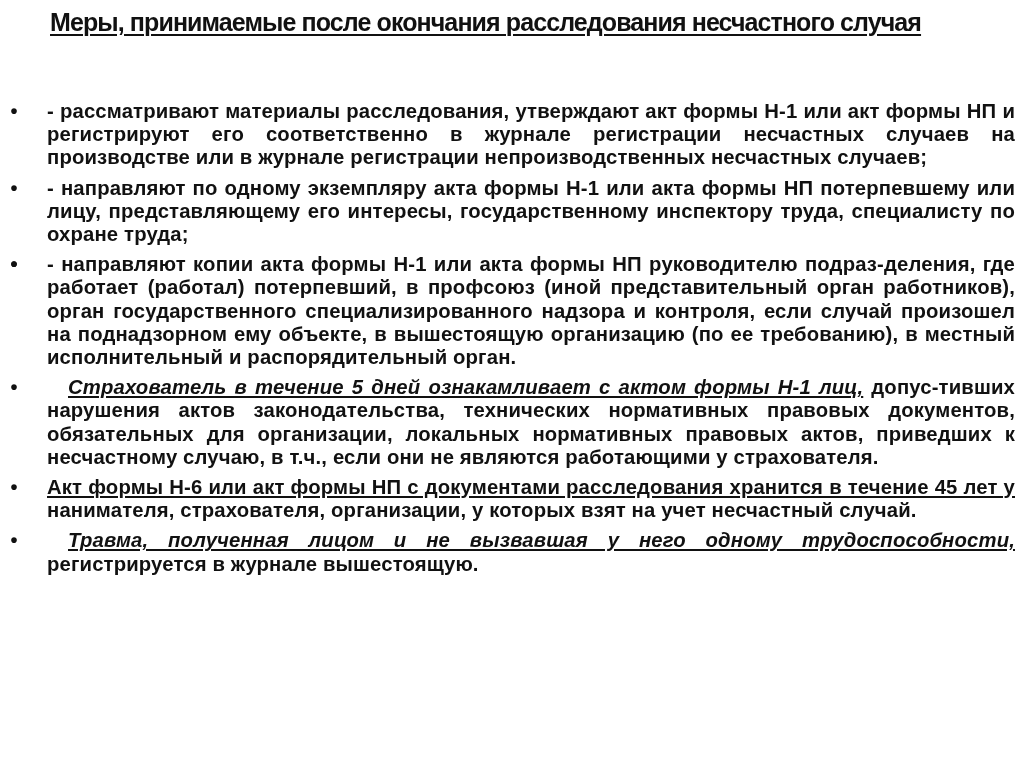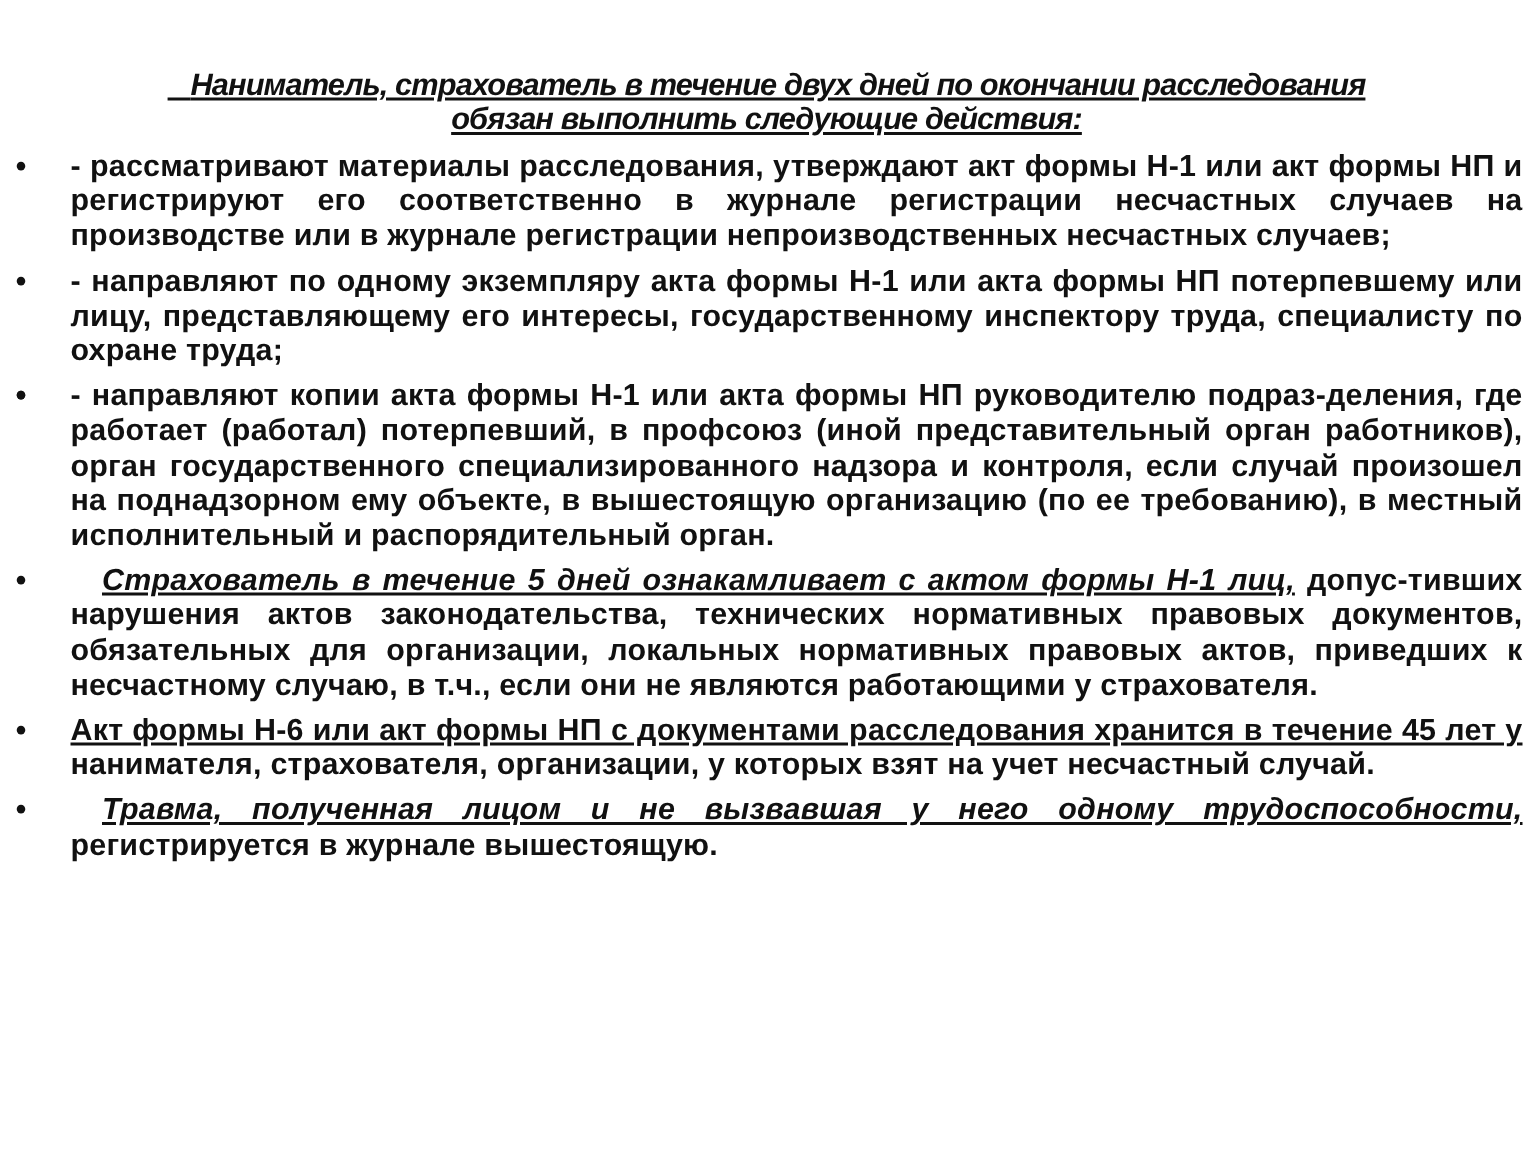--- a/index.html
+++ b/index.html
@@ -99,25 +99,22 @@
       text-decoration-thickness: 2px;
       text-underline-offset: 2px;
       margin-left: 21px;
     }
   </style>
 </head>
 <body>
 
 <div class="slide">
 
+  <h1 class="title">Меры, принимаемые после окончания расследования несчастного случая</h1>
 
-  <div class="subtitle">
-    <span class="lead">   </span><span>Наниматель, страхователь в течение двух дней по окончании расследования</span><br>
-    <span>обязан выполнить следующие действия:</span>
-  </div>
 
   <ul class="list">
 
     <li class="item">
       <span class="bullet">•</span>
       <span>- рассматривают материалы расследования, утверждают акт формы Н-1 или акт формы НП и регистрируют его соответственно в журнале регистрации несчастных случаев на производстве или в журнале регистрации непроизводственных несчастных случаев;</span>
     </li>
 
     <li class="item">
       <span class="bullet">•</span>

